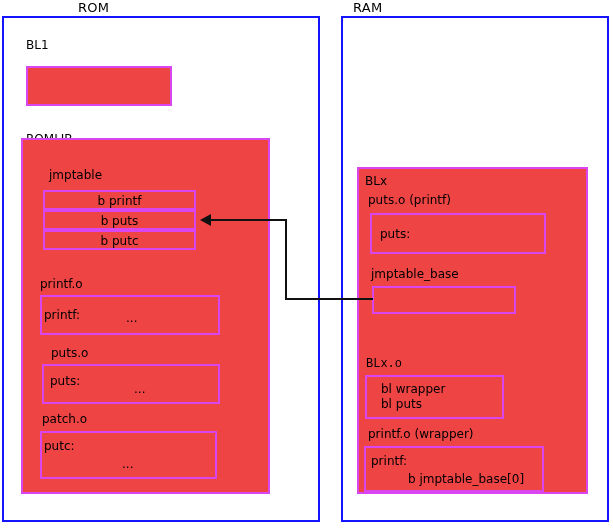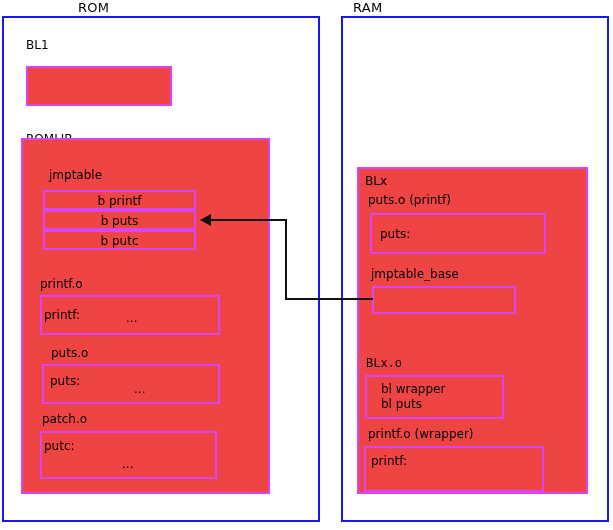--- a/index.html
+++ b/index.html
@@ -137,20 +137,21 @@
 
   <div class="abs lbl" style="left:366px; top:358px;font-family:Liberation Mono, monospace;">BLx.o</div>
   <div class="abs blk" style="left:365px; top:375px; width:139px; height:44px;">
     <div class="abs code" style="left:14px; top:5px;">bl wrapper</div>
     <div class="abs code" style="left:14px; top:20px;">bl puts</div>
   </div>
 
   <div class="abs lbl" style="left:368px; top:428px;">printf.o (wrapper)</div>
   <div class="abs blk" style="left:364px; top:446px; width:180px; height:46px;">
     <div class="abs code" style="left:5px; top:6px;">printf:</div>
+    <div class="abs code" style="left:42px; top:24px;">b jmptable_base[0]</div>
   </div>
 
   <div class="abs line-h" style="left:285px; top:298px; width:88px;"></div>
 
   <div class="abs line-v" style="left:285px; top:219px; height:81px;"></div>
 
   <div class="abs line-h" style="left:210px; top:219px; width:77px;"></div>
 
   <div class="abs arrow-head" style="left:200px; top:214px;"></div>
 

